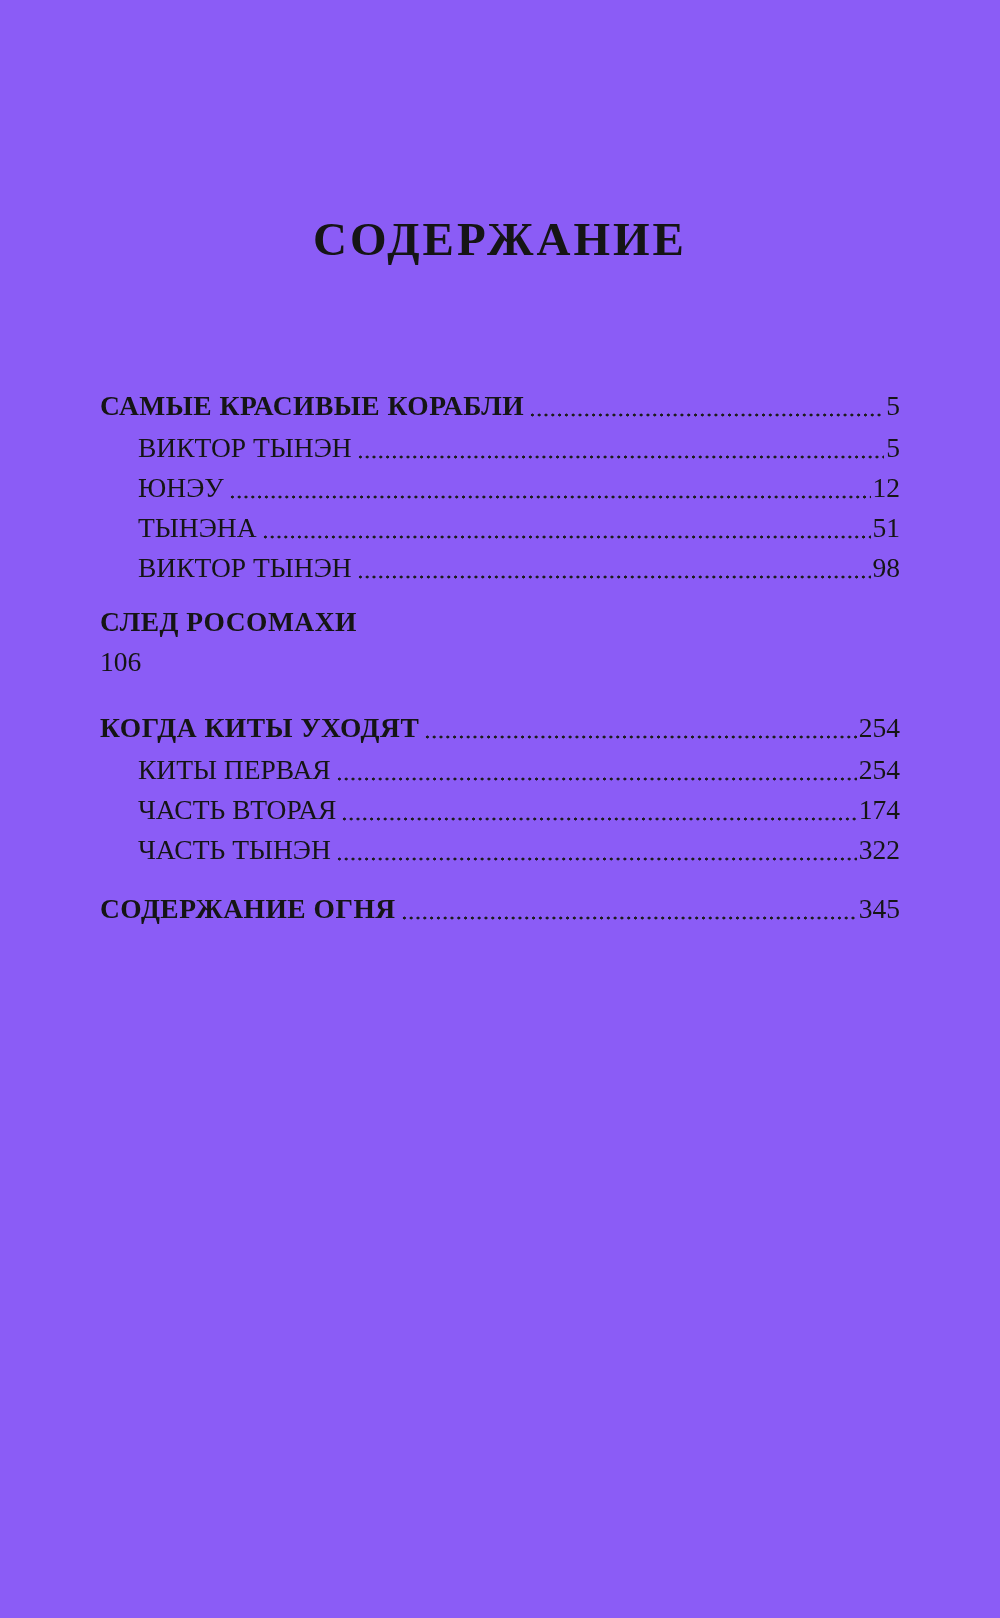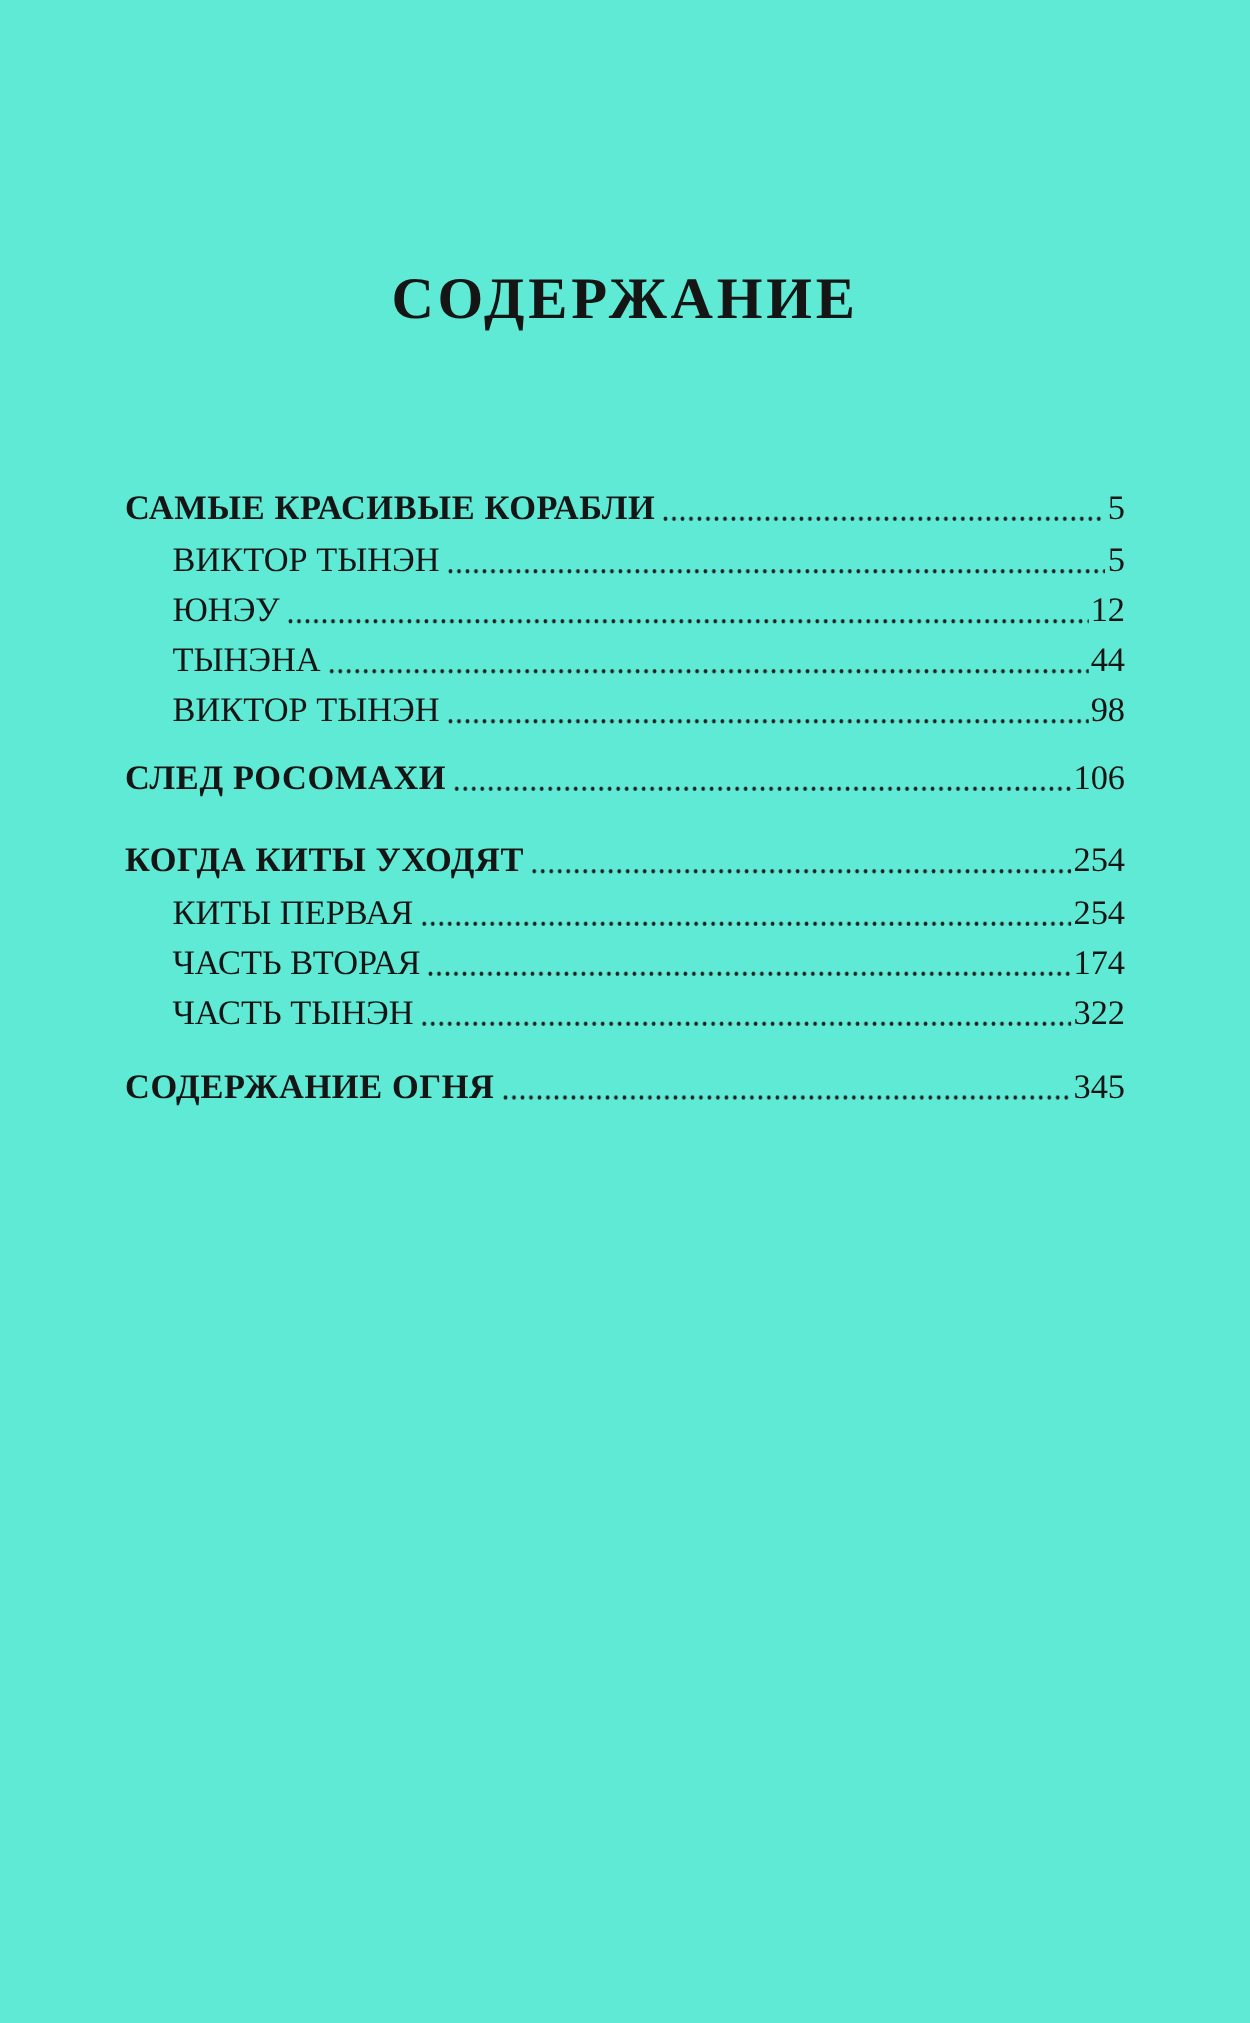--- a/index.html
+++ b/index.html
@@ -4,21 +4,21 @@
 <style>
   html, body {
     margin: 0;
     padding: 0;
     background: #ffffff;
   }
   .page {
     position: relative;
     width: 1000px;
     height: 1618px;
-    background: #5eead4;
+    background: #8b5cf6;
     color: #151515;
     font-family: "Liberation Serif", "DejaVu Serif", serif;
     overflow: hidden;
   }
   .page-title {
     padding-top: 212px;
     text-align: center;
     font-size: 47px;
     font-weight: bold;
     letter-spacing: 3px;
@@ -33,21 +33,21 @@
     align-items: flex-start;
     font-size: 27.5px;
     line-height: 40px;
     white-space: nowrap;
   }
   .toc-row.section {
     font-weight: bold;
     letter-spacing: 0.5px;
   }
   .toc-row.section + .toc-row.sub { margin-top: 2px; }
-  .gap-sm { margin-top: 14px; }
+  .gap-sm { margin-top: 14px; flex-direction: column; }
   .gap-md { margin-top: 26px; }
   .gap-lg { margin-top: 19px; }
   .toc-row.sub {
     padding-left: 38px;
     font-weight: normal;
   }
   .toc-label {
     flex: 0 0 auto;
   }
   .toc-leader {
@@ -88,21 +88,21 @@
 
     <div class="toc-row sub">
       <span class="toc-label">ЮНЭУ</span>
       <span class="toc-leader"></span>
       <span class="toc-page">12</span>
     </div>
 
     <div class="toc-row sub">
       <span class="toc-label">ТЫНЭНА</span>
       <span class="toc-leader"></span>
-      <span class="toc-page">44</span>
+      <span class="toc-page">51</span>
     </div>
 
     <div class="toc-row sub">
       <span class="toc-label">ВИКТОР ТЫНЭН</span>
       <span class="toc-leader"></span>
       <span class="toc-page">98</span>
     </div>
 
     <div class="toc-row section gap-sm">
       <span class="toc-label">СЛЕД РОСОМАХИ</span>

